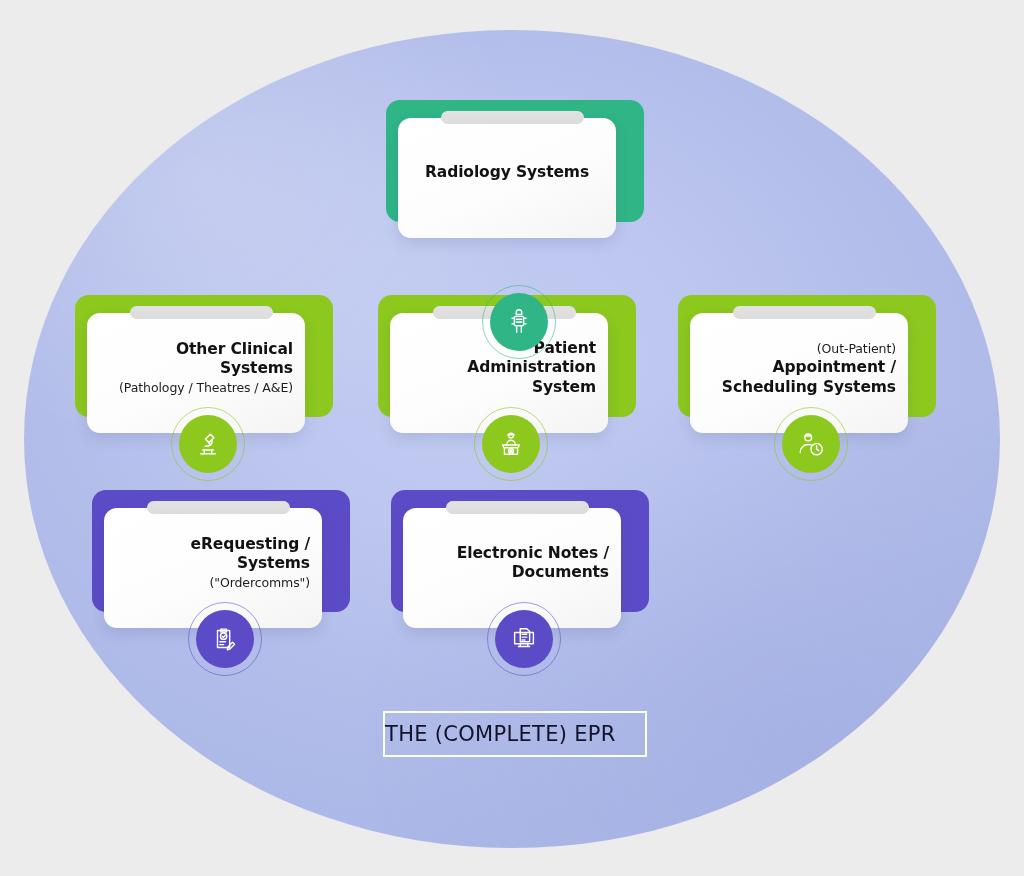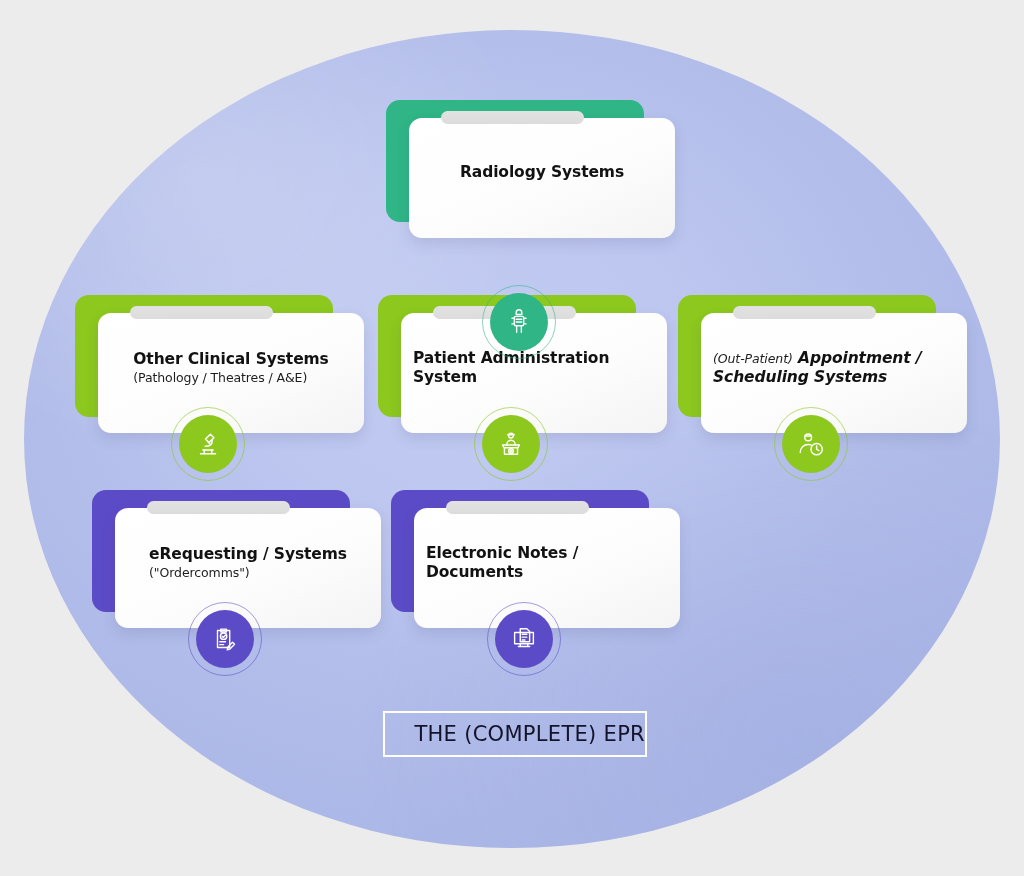--- a/index.html
+++ b/index.html
@@ -56,31 +56,30 @@
     width: 258px;
     height: 122px;
     border-radius: 14px;
   }
 
   
   .panel {
     position: absolute;
     left: 12px;
     top: 18px;
-    width: 266px;
+    width: 218px;
     height: 120px;
     background: linear-gradient(158deg, #ffffff 0%, #fdfdfd 55%, #f4f4f4 100%);
     border-radius: 13px;
     box-shadow: 0 6px 14px rgba(60,60,110,.13);
     display: flex;
     align-items: center;
     justify-content: center;
     padding: 4px 12px 14px 12px;
-    text-align: left;
-    margin-left: 11px;
+    text-align: right;
   }
 
   
   .tab {
     position: absolute;
     left: 55px;
     top: 11px;
     width: 143px;
     height: 13px;
     background: linear-gradient(180deg, #e2e2e2 0%, #dcdcdc 100%);
@@ -135,21 +134,21 @@
   
   .epr-box {
     position: absolute;
     left: 383px;
     top: 711px;
     width: 264px;
     height: 46px;
     border: 2px solid #ffffff;
     display: flex;
     align-items: center;
-    justify-content: flex-end;
+    justify-content: flex-start;
   }
   .epr-text {
     font-size: 21px;
     color: #13132b;
     letter-spacing: .3px;
     font-family: "DejaVu Sans", sans-serif;
   }
 </style>
 </head>
 <body>
@@ -222,21 +221,21 @@
           <path d="M11.5 17c0-3 2-5 4.5-5s4.5 2 4.5 5"></path>
           <path d="M7 17h18l-1.5 3H8.5z"></path>
           <path d="M9 20v7h14v-7"></path>
           <circle cx="16" cy="23.5" r="2.6"></circle>
           <path d="M16 22v3M14.6 23.5h2.8"></path>
         </svg>
       </span>
     </div>
   </div>
 
-  <div class="card" style="left:678px; top:295px;font-style:italic;">
+  <div class="card" style="left:678px; top:295px;">
     <div class="plate" style="background:#8cc81e;"></div>
     <div class="panel">
       <div class="title">
         <span class="pre">(Out-Patient)</span>
         <span>Appointment / Scheduling Systems</span>
       </div>
     </div>
     <div class="tab"></div>
     <div class="badge-ring" style="left:96px; top:112px; border-color:rgba(140,200,30,.6);"></div>
     <div class="badge" style="left:104px; top:120px; background:#8cc81e;">

